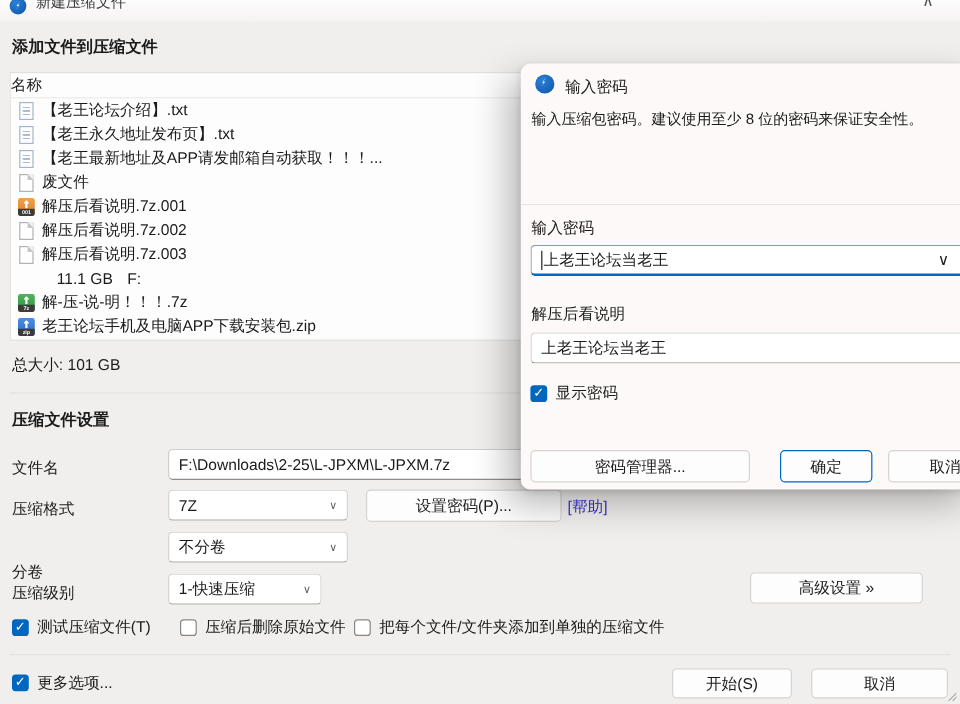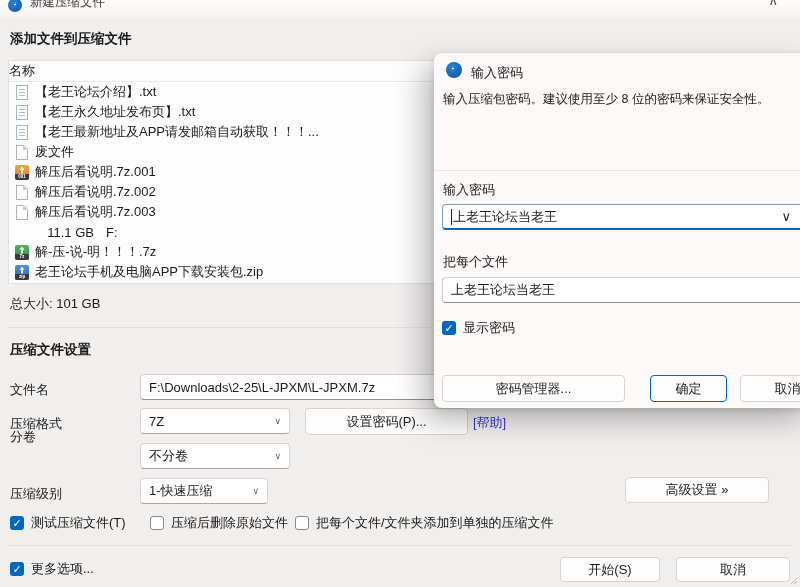--- a/index.html
+++ b/index.html
@@ -207,21 +207,21 @@
 </div>
 
 <div class="abs" style="left:10px; top:415px;">压缩格式</div>
 <div class="abs select" style="left:140px; top:408px; width:150px; height:26px;">
   <span>7Z</span>
   <span class="chev">∨</span>
 </div>
 <div class="abs btn" style="left:305px; top:408px; width:163px; height:27px;">设置密码(P)...</div>
 <div class="abs link" style="left:473px; top:414px;">[帮助]</div>
 
-<div class="abs" style="left:10px; top:428px;">分卷</div>
+<div class="abs" style="left:10px; top:468px;">分卷</div>
 <div class="abs select" style="left:140px; top:443px; width:150px; height:26px;">
   <span>不分卷</span>
   <span class="chev">∨</span>
 </div>
 
 <div class="abs" style="left:10px; top:485px;">压缩级别</div>
 <div class="abs select" style="left:140px; top:478px; width:128px; height:26px;">
   <span>1-快速压缩</span>
   <span class="chev">∨</span>
 </div>
@@ -258,21 +258,21 @@
   <div class="abs hr" style="left:0; top:117px; width:380px;"></div>
 
   <div class="abs" style="left:9px; top:128px;">输入密码</div>
   <div class="abs input" style="left:8px; top:151px; width:372px; height:26px;
        border-color:#7f9db9; border-bottom:2px solid #0067c0;">
     <span class="caret-bar"></span>
     <span>上老王论坛当老王</span>
     <span class="chev" style="position:absolute; right:22px;">∨</span>
   </div>
 
-  <div class="abs" style="left:9px; top:200px;">把每个文件</div>
+  <div class="abs" style="left:9px; top:200px;">解压后看说明</div>
   <div class="abs input" style="left:8px; top:224px; width:372px; height:26px;">
     <span>上老王论坛当老王</span>
   </div>
 
   <div class="abs cb-row" style="left:8px; top:266px;">
     <span class="cb cb-on">✓</span>
     <span>显示密码</span>
   </div>
 
   <div class="abs btn" style="left:8px; top:322px; width:183px; height:27px;">密码管理器...</div>

